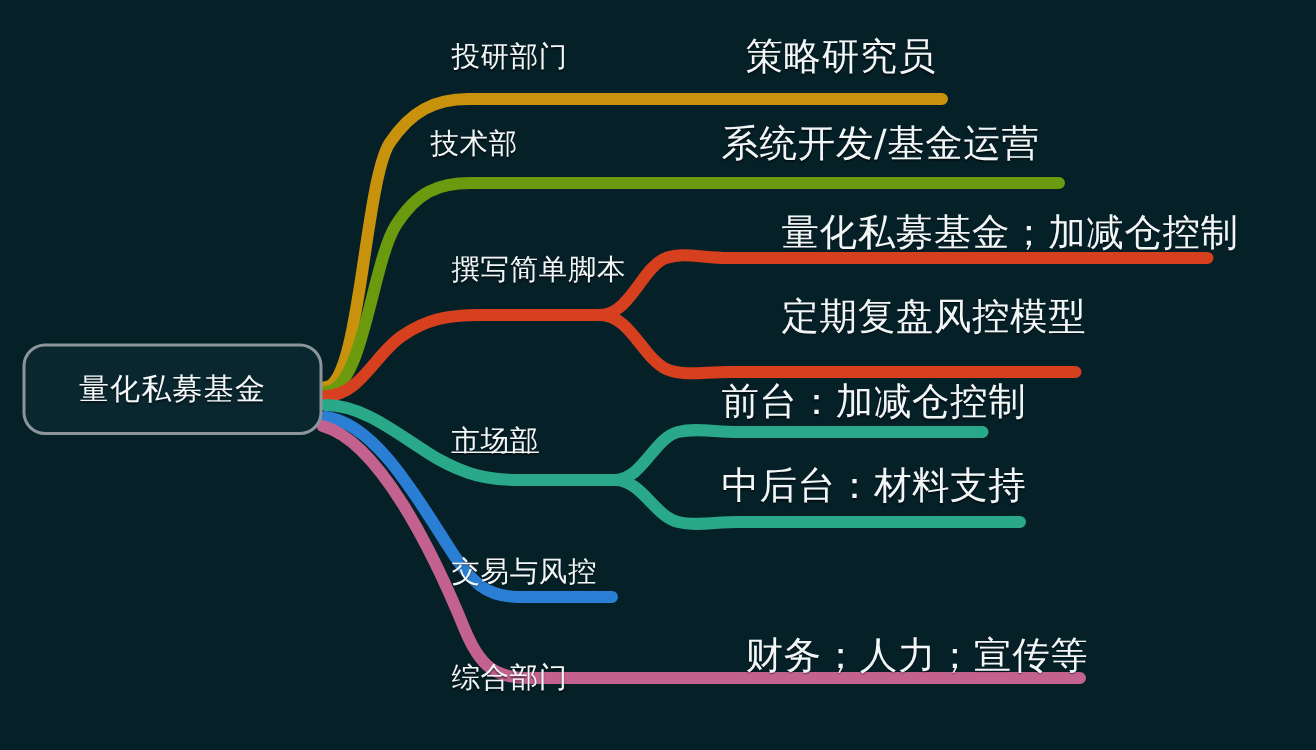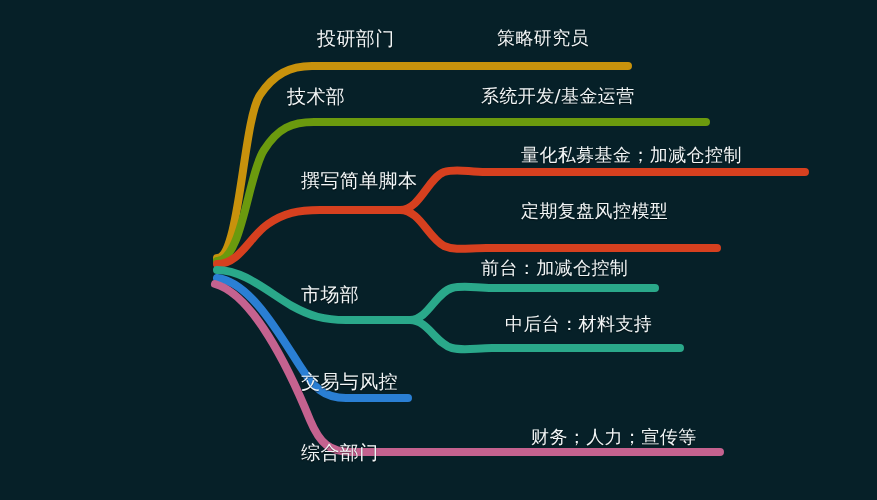--- a/index.html
+++ b/index.html
@@ -29,21 +29,21 @@
   .node-label {
     position: absolute;
     color: #f2f6f7;
     font-size: 19px;
     line-height: 22px;
     white-space: nowrap;
     letter-spacing: 0.4px;
     text-shadow: 0 1px 1px rgba(0,0,0,0.55);
   }
   .node-label.sub {
-    font-size: 18px;
+    font-size: 25px;
   }
   #root-node {
     position: absolute;
     left: 15px;
     top: 229px;
     width: 200px;
     height: 61px;
     border: 2px solid #8b959a;
     border-radius: 15px;
     background: #0a2730;
@@ -71,30 +71,33 @@
       <path d="M 217,264 C 240,264 250,236 268,224 C 284,213 298,210 320,210 L 400,210" stroke="#d6401f" stroke-width="8" fill="none" stroke-linecap="round" stroke-linejoin="round"></path>
       <path d="M 400,210 C 420,210 428,178 444,172 C 456,168 468,172 486,172 L 805,172" stroke="#d6401f" stroke-width="8" fill="none" stroke-linecap="round" stroke-linejoin="round"></path>
       <path d="M 400,210 C 420,210 428,238 444,246 C 456,251 468,248 486,248 L 717,248" stroke="#d6401f" stroke-width="8" fill="none" stroke-linecap="round" stroke-linejoin="round"></path>
       <path d="M 217,270 C 244,270 268,292 292,306 C 310,316 324,320 346,320 L 410,320" stroke="#2aa88a" stroke-width="8" fill="none" stroke-linecap="round" stroke-linejoin="round"></path>
       <path d="M 410,320 C 428,320 436,292 452,288 C 464,285 476,288 492,288 L 655,288" stroke="#2aa88a" stroke-width="8" fill="none" stroke-linecap="round" stroke-linejoin="round"></path>
       <path d="M 410,320 C 428,320 436,344 452,348 C 464,351 476,348 492,348 L 680,348" stroke="#2aa88a" stroke-width="8" fill="none" stroke-linecap="round" stroke-linejoin="round"></path>
       <path d="M 217,278 C 250,282 278,332 300,366 C 314,388 324,398 346,398 L 408,398" stroke="#2a7fd4" stroke-width="8" fill="none" stroke-linecap="round" stroke-linejoin="round"></path>
       <path d="M 215,284 C 252,294 288,366 310,420 C 320,444 330,452 352,452 L 720,452" stroke="#c4628f" stroke-width="8" fill="none" stroke-linecap="round" stroke-linejoin="round"></path>
     </svg>
 
+  <div id="root-node">
+    <span id="root-node-label">量化私募基金</span>
+  </div>
 
   <div id="labels-layer">
-      <div class="node-label" style="left: 317px; top: 27px;">投研部门</div>
+      <div class="node-label" style="left: 301px; top: 27px;">投研部门</div>
       <div class="node-label sub" style="left: 497px; top: 27px;">策略研究员</div>
       <div class="node-label" style="left: 287px; top: 85px;">技术部</div>
       <div class="node-label sub" style="left: 481px; top: 85px;">系统开发/基金运营</div>
       <div class="node-label" style="left: 301px; top: 169px;">撰写简单脚本</div>
       <div class="node-label sub" style="left: 521px; top: 144px;">量化私募基金；加减仓控制</div>
       <div class="node-label sub" style="left: 521px; top: 200px;">定期复盘风控模型</div>
-      <div class="node-label" style="left: 301px; top: 283px;">市场部</div>
+      <div class="node-label" style="left: 301px; top: 283px; text-decoration: underline;">市场部</div>
       <div class="node-label sub" style="left: 481px; top: 257px;">前台：加减仓控制</div>
-      <div class="node-label sub" style="left: 481px; top: 313px; margin-left: 24px;">中后台：材料支持</div>
+      <div class="node-label sub" style="left: 481px; top: 313px;">中后台：材料支持</div>
       <div class="node-label" style="left: 301px; top: 370px;">交易与风控</div>
       <div class="node-label" style="left: 301px; top: 426px; margin-top: 15px;">综合部门</div>
-      <div class="node-label sub" style="left: 497px; top: 426px; margin-left: 34px;">财务；人力；宣传等</div>
+      <div class="node-label sub" style="left: 497px; top: 426px;">财务；人力；宣传等</div>
     </div>
 
 </div>
 
 </body></html>

